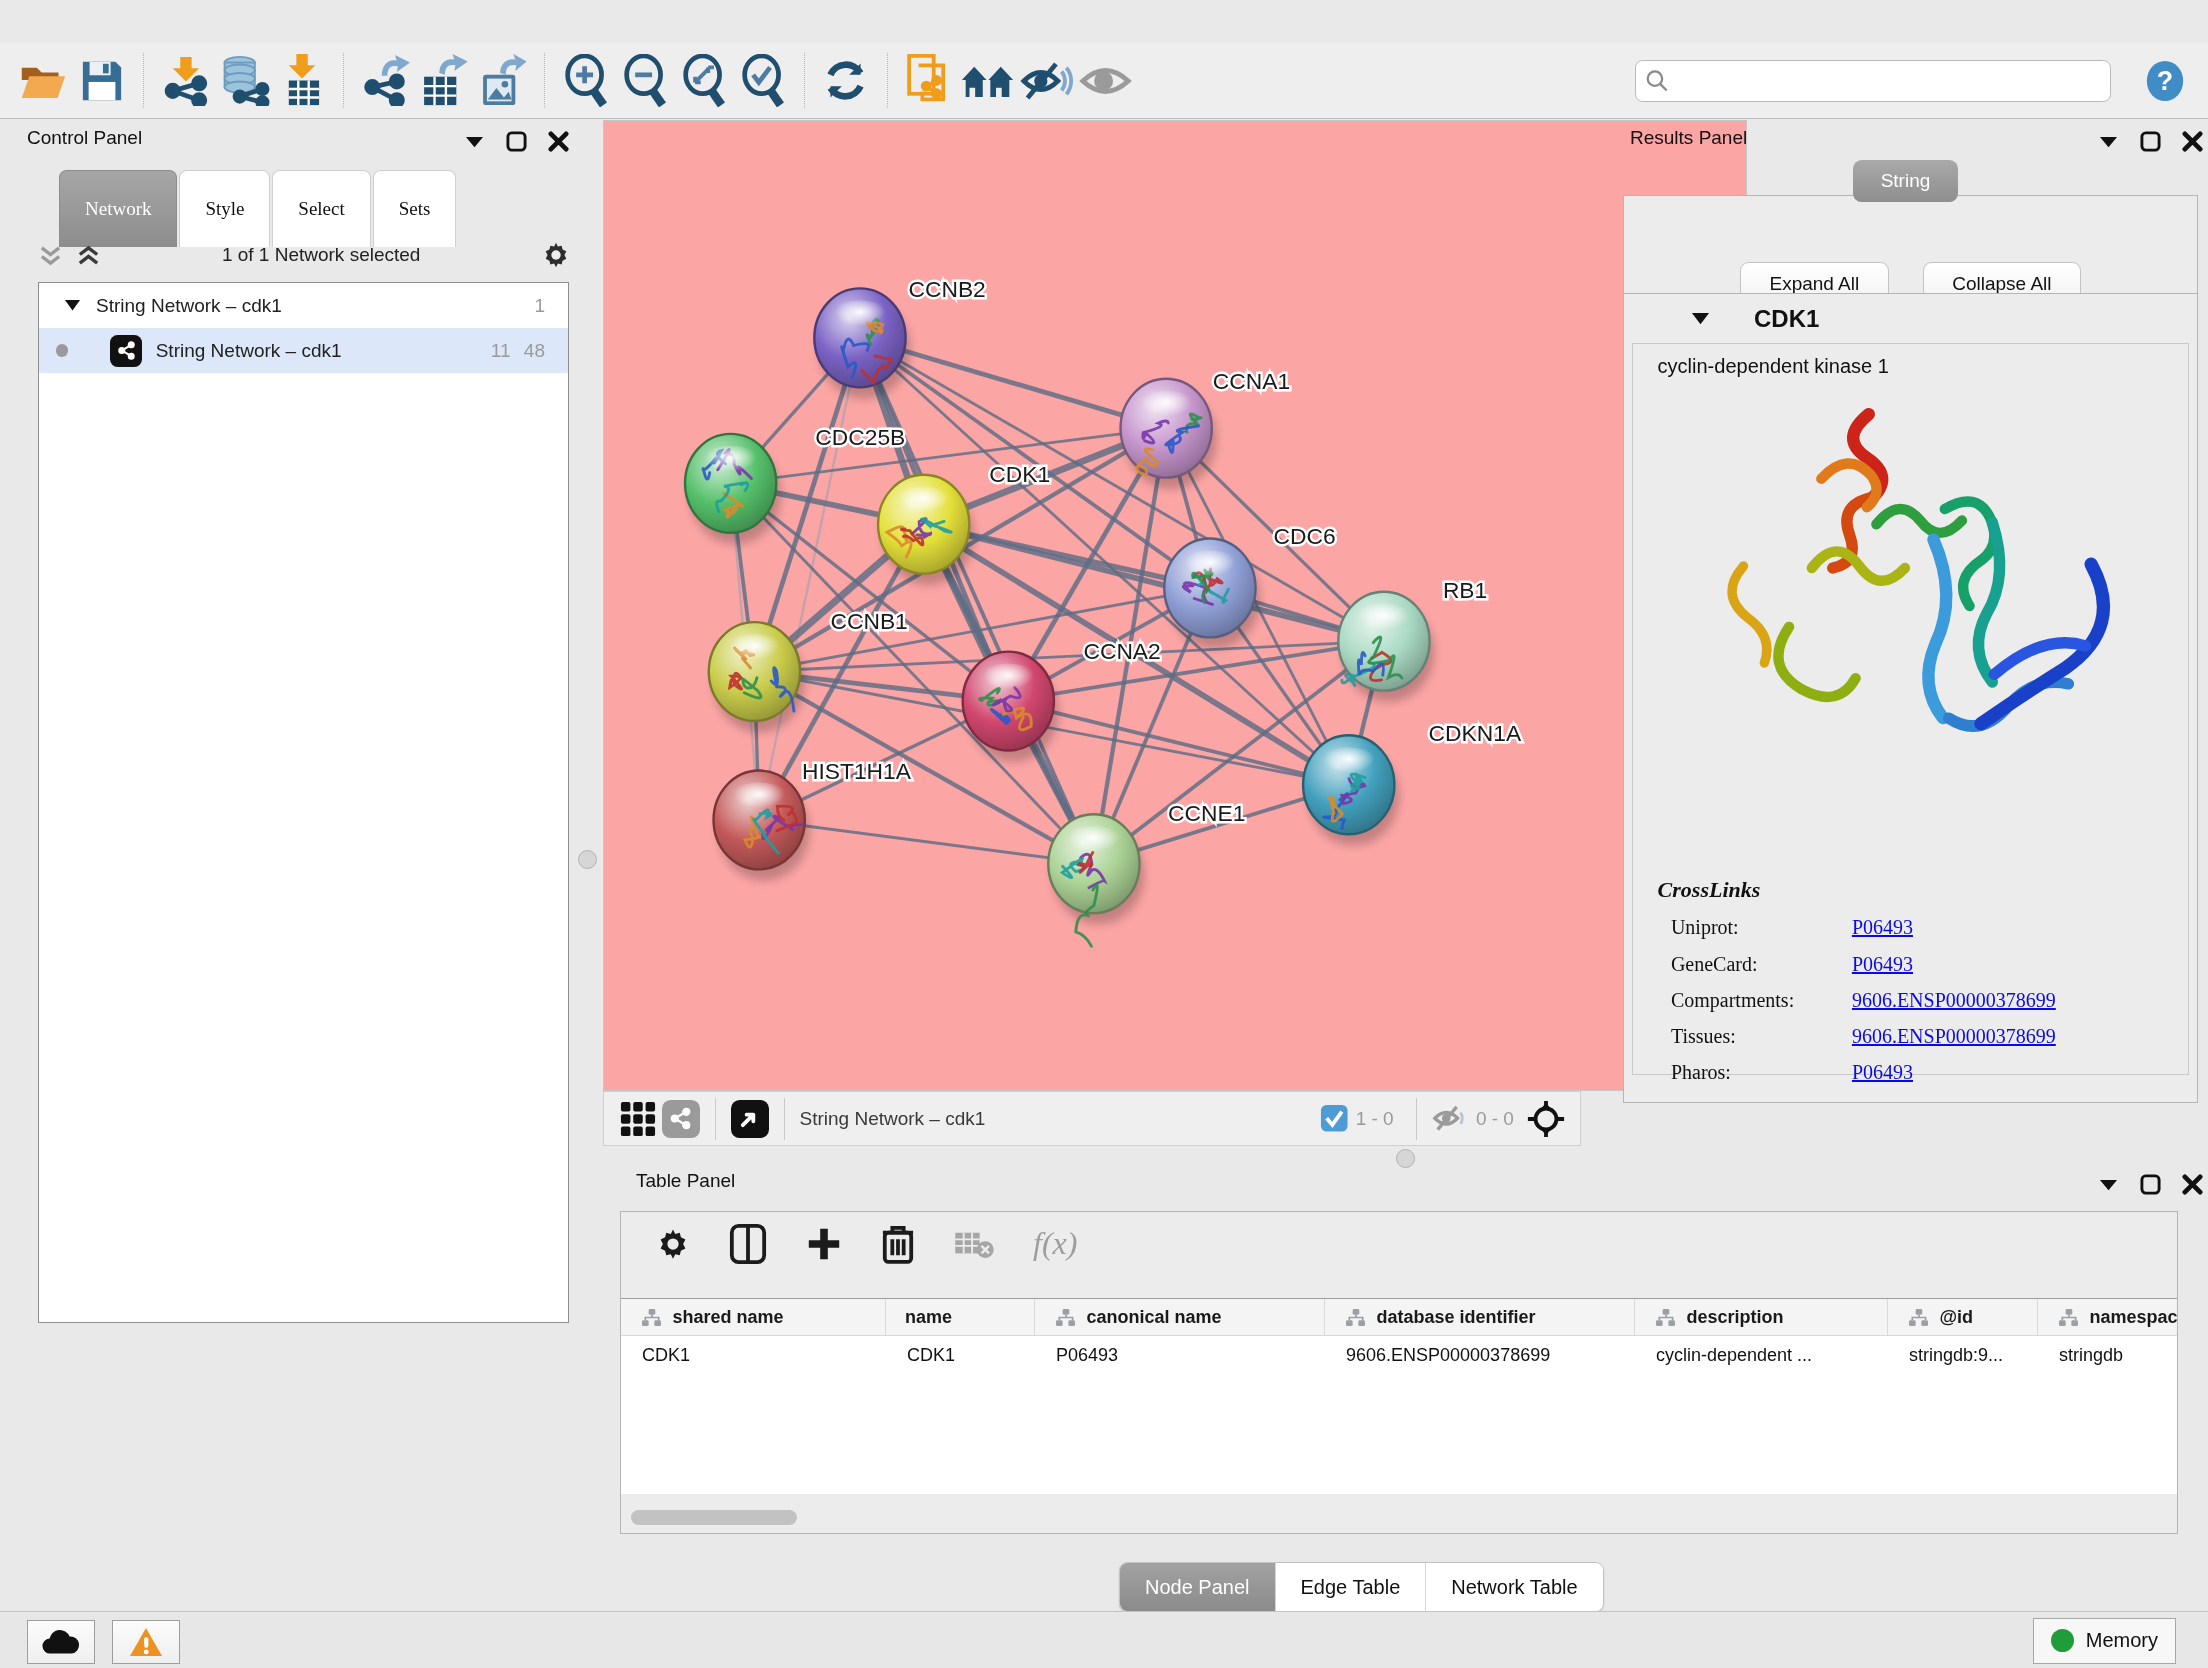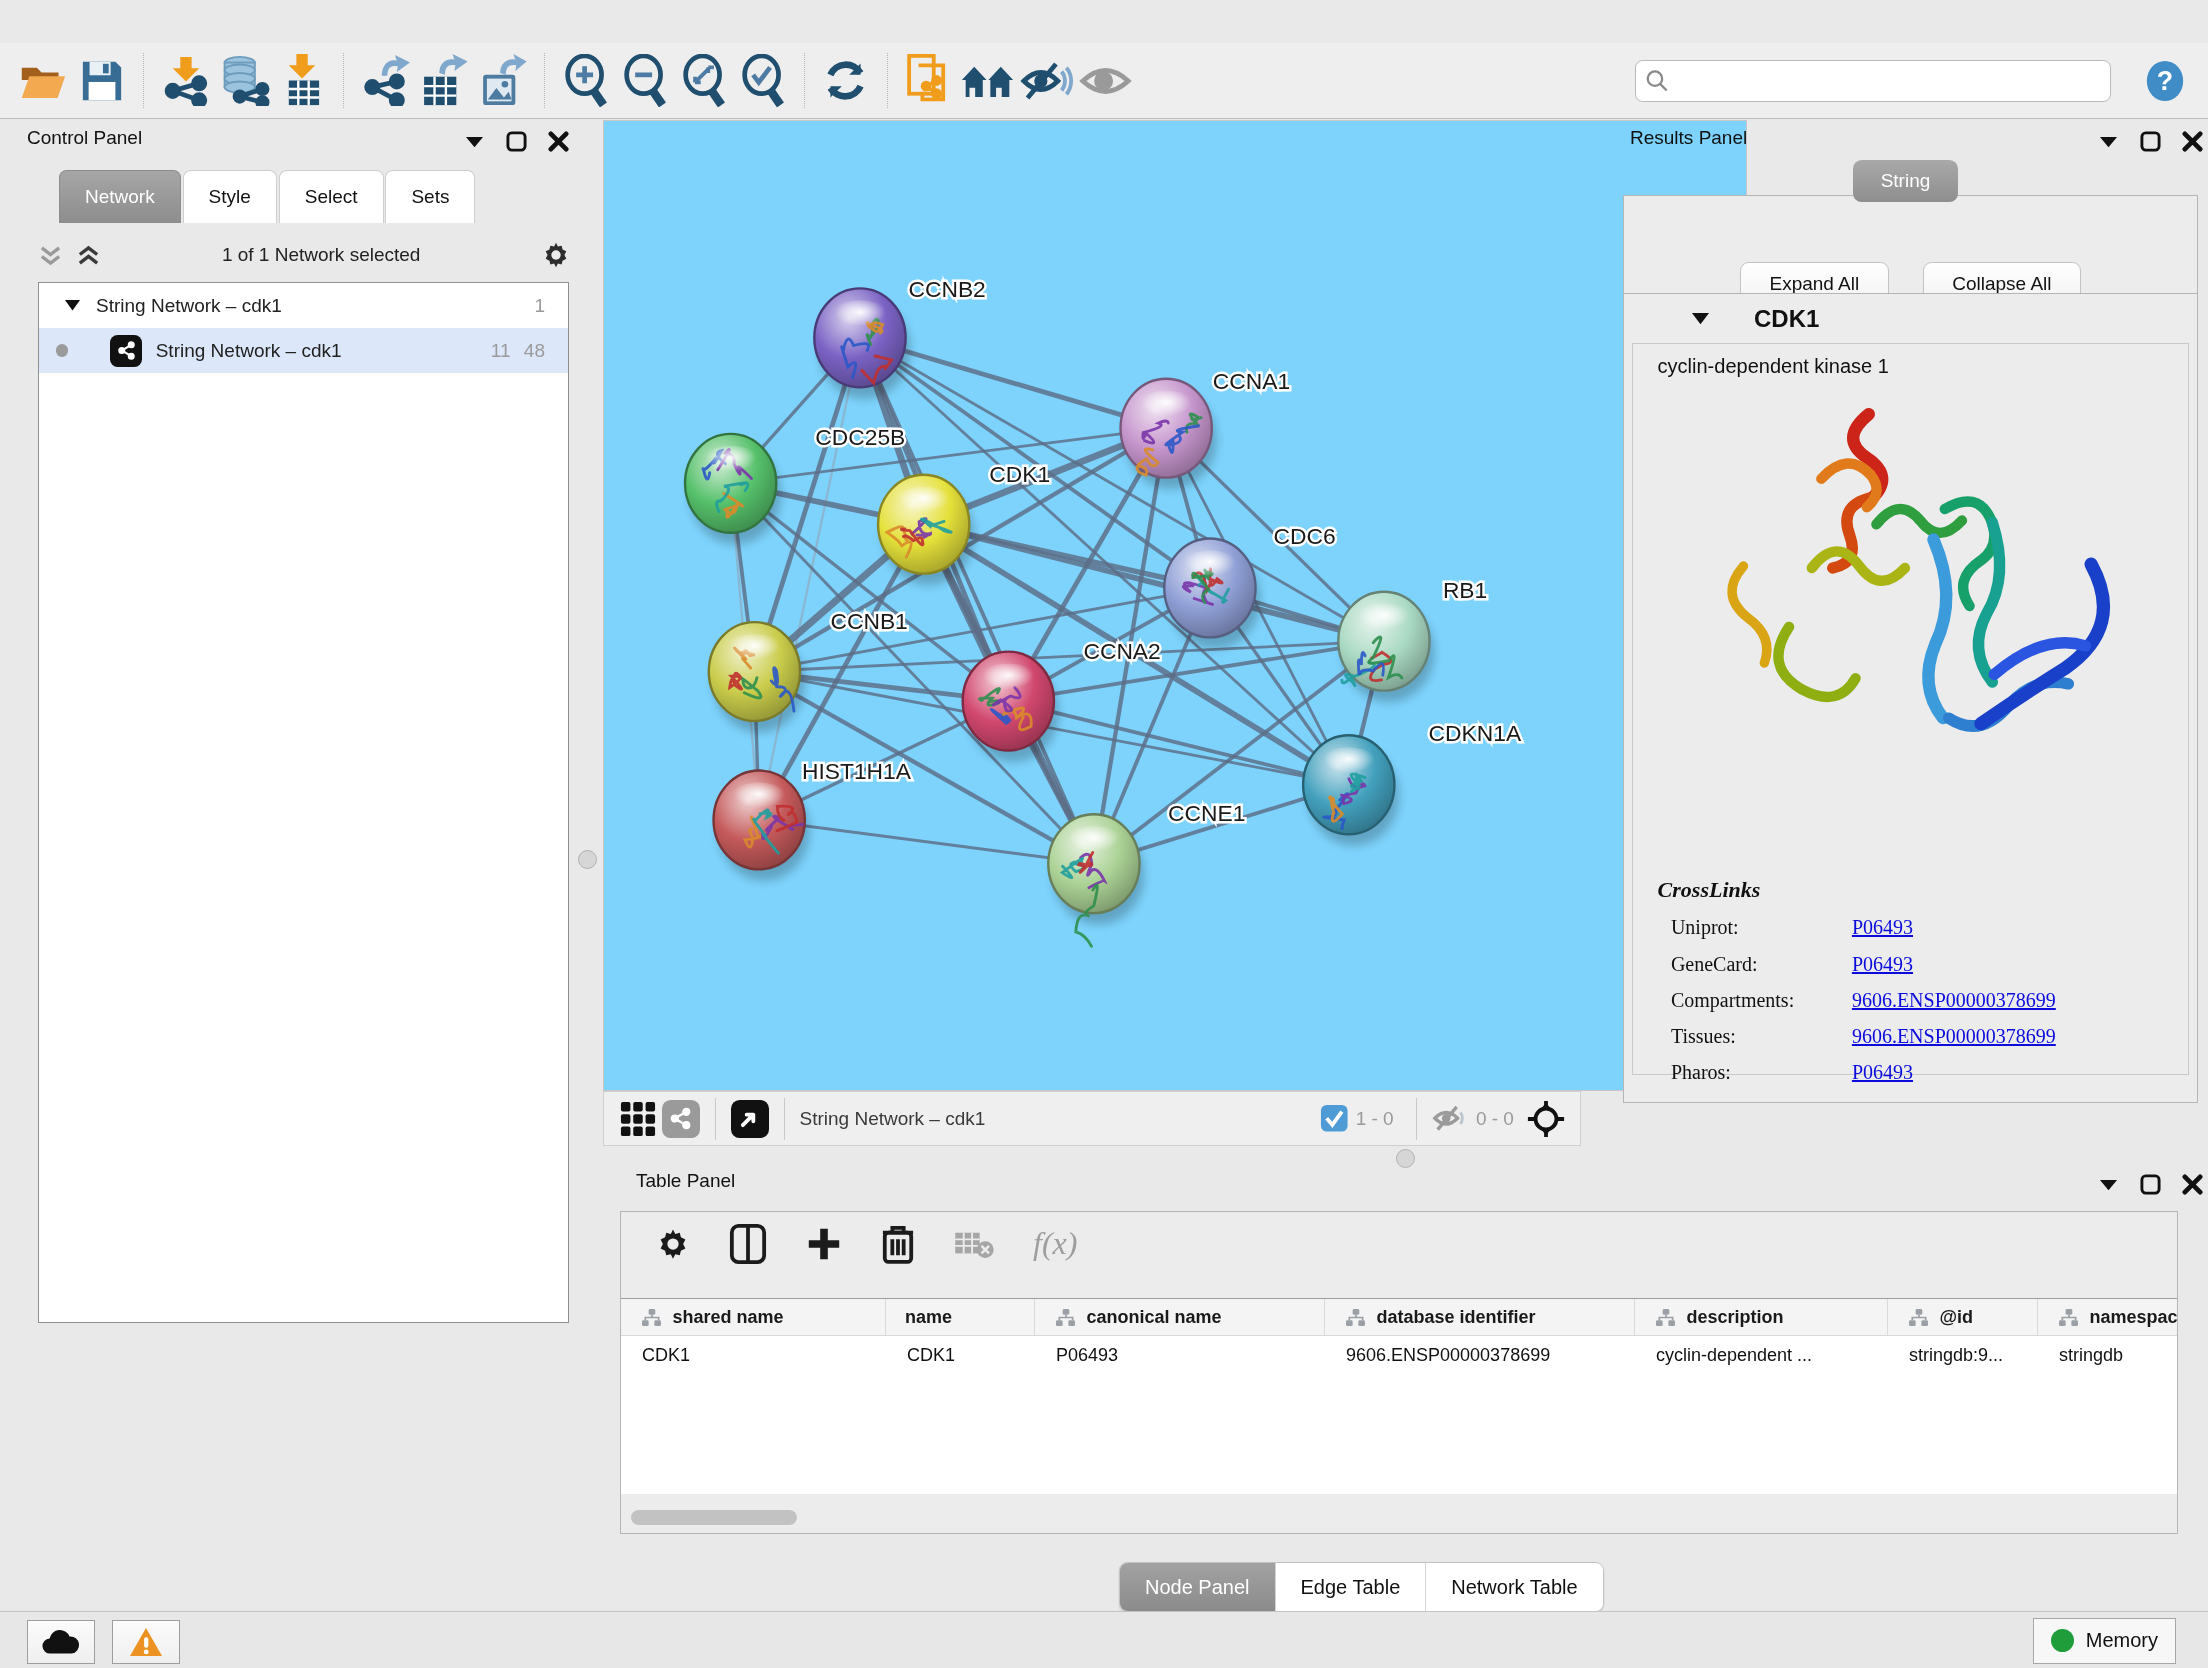--- a/index.html
+++ b/index.html
@@ -20,35 +20,35 @@
   .tspacer{flex:1 1 auto;}
   .searchbox{width:476px;height:42px;background:#fff;border:1px solid #b9b9b9;border-radius:7.6px;
     display:flex;align-items:center;padding:0 9.5px;box-sizing:border-box;margin-right:25px;}
   .searchbox input{border:none;outline:none;font-size:18px;width:100%;background:transparent;}
   
   .phead{position:absolute;font-size:19px;color:#111;}
   .pctl{position:absolute;display:flex;gap:21px;align-items:center;color:#111;}
   .pctl svg{display:block;}
   
   .cp-tabs{position:absolute;left:59px;top:170px;display:flex;}
-  .tab{height:44px;line-height:44px;padding:4px 25px;font-size:19px;background:#fff;color:#111;
-    border:1px solid #cfcfcf;border-bottom:none;border-radius:7.6px 7.6px 0 0;margin-right:1.9px;}
+  .tab{height:44px;line-height:44px;padding:16px 25px;font-size:19px;background:#fff;color:#111;
+    border:1px solid #cfcfcf;border-bottom:none;border-radius:7.6px 7.6px 0 0;margin-right:1.9px;font-family:Liberation Serif, serif;}
   .tab.sel{background:linear-gradient(#a6a6a6,#8d8d8d);color:#fff;border-color:#8d8d8d;}
   .cp-subhead{position:absolute;left:38px;top:234px;width:533px;height:42px;display:flex;align-items:center;}
   .cp-subhead .lbl{flex:1;text-align:center;font-size:19px;color:#222;}
   .treebox{position:absolute;left:38px;top:282px;width:529px;height:1039px;background:#fff;
     border:1.4px solid #8f8f8f;}
   .trow{height:45px;display:flex;align-items:center;font-size:19px;color:#222;}
   .trow .cnt{color:#9a9a9a;margin-left:13.3px;}
   .trow.sel{background:#dce8fa;}
   .bullet{width:12.4px;height:12.4px;border-radius:50%;background:#9a9a9a;margin:0 17px 0 17px;}
   .appicon{width:32px;height:32px;border-radius:7.6px;background:#111;display:flex;align-items:center;
     justify-content:center;margin-right:13.3px;}
   
-  .canvas{position:absolute;left:603px;top:120px;width:1144px;height:971px;background:#7dd3fc;
+  .canvas{position:absolute;left:603px;top:120px;width:1144px;height:971px;background:#fca5a5;
     border:1px solid #c6c6c6;box-sizing:border-box;}
   .netbar{position:absolute;left:603px;top:1091px;width:978px;height:55px;background:#efefef;
     border:1px solid #cfcfcf;box-sizing:border-box;display:flex;align-items:center;padding:0 9.5px;}
   .nb-sep{height:42px;border-left:1px solid #c9c9c9;margin:0 15px;}
   .nb-name{font-size:19px;color:#3a3a3a;}
   .nb-num{font-size:19px;color:#9a9a9a;margin:0 7.6px;}
   .blkbtn{width:38px;height:38px;border-radius:8.6px;background:#111;display:flex;align-items:center;justify-content:center;}
   .graybtn{width:38px;height:38px;border-radius:8.6px;background:#9a9a9a;display:flex;align-items:center;justify-content:center;}
   
   .dot{position:absolute;width:17px;height:17px;border-radius:50%;background:#d6d6d6;border:1px solid #b2b2b2;}

